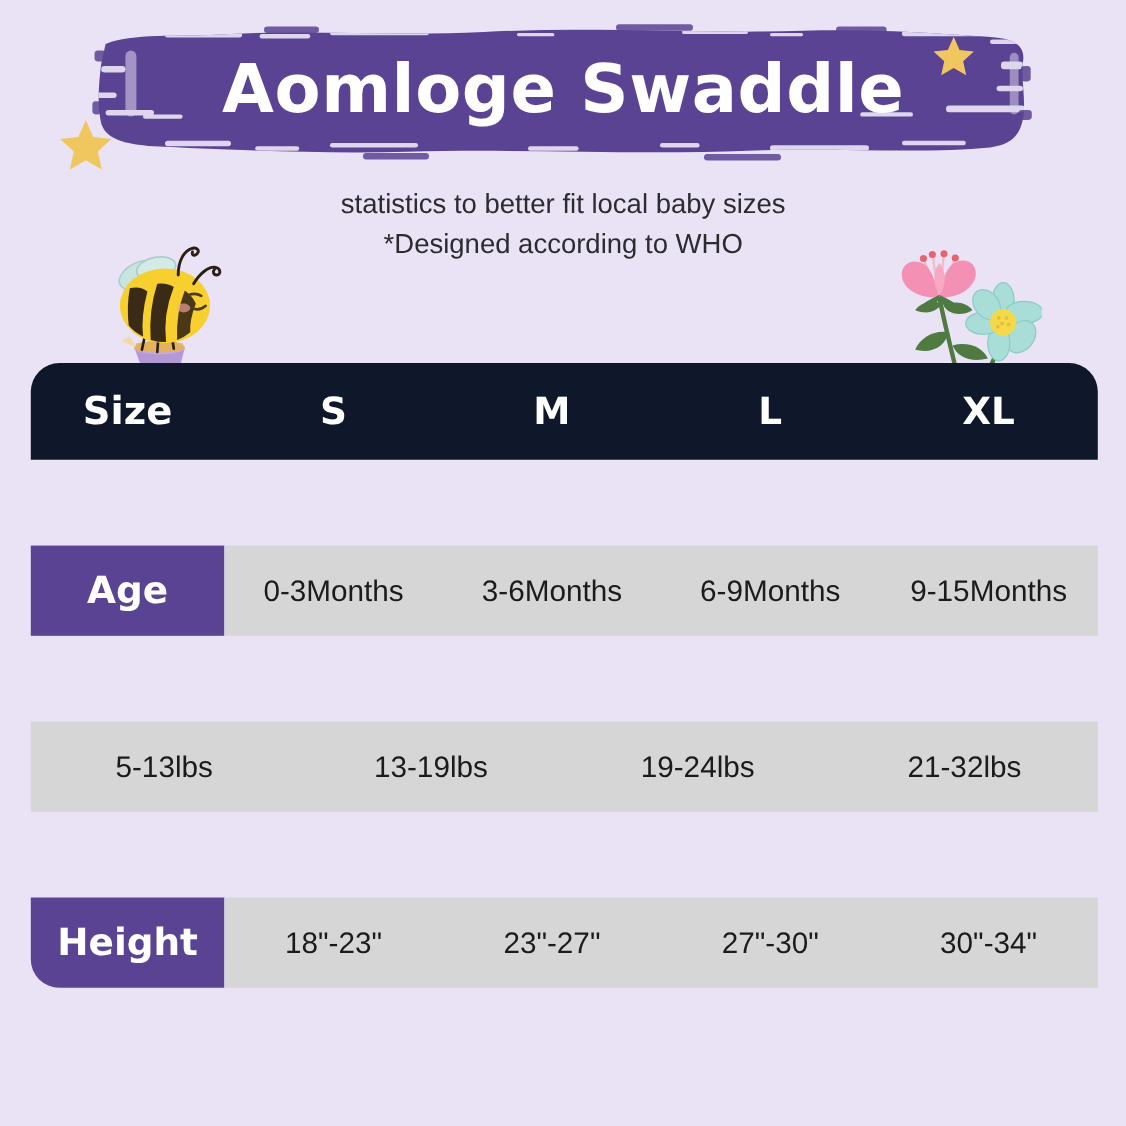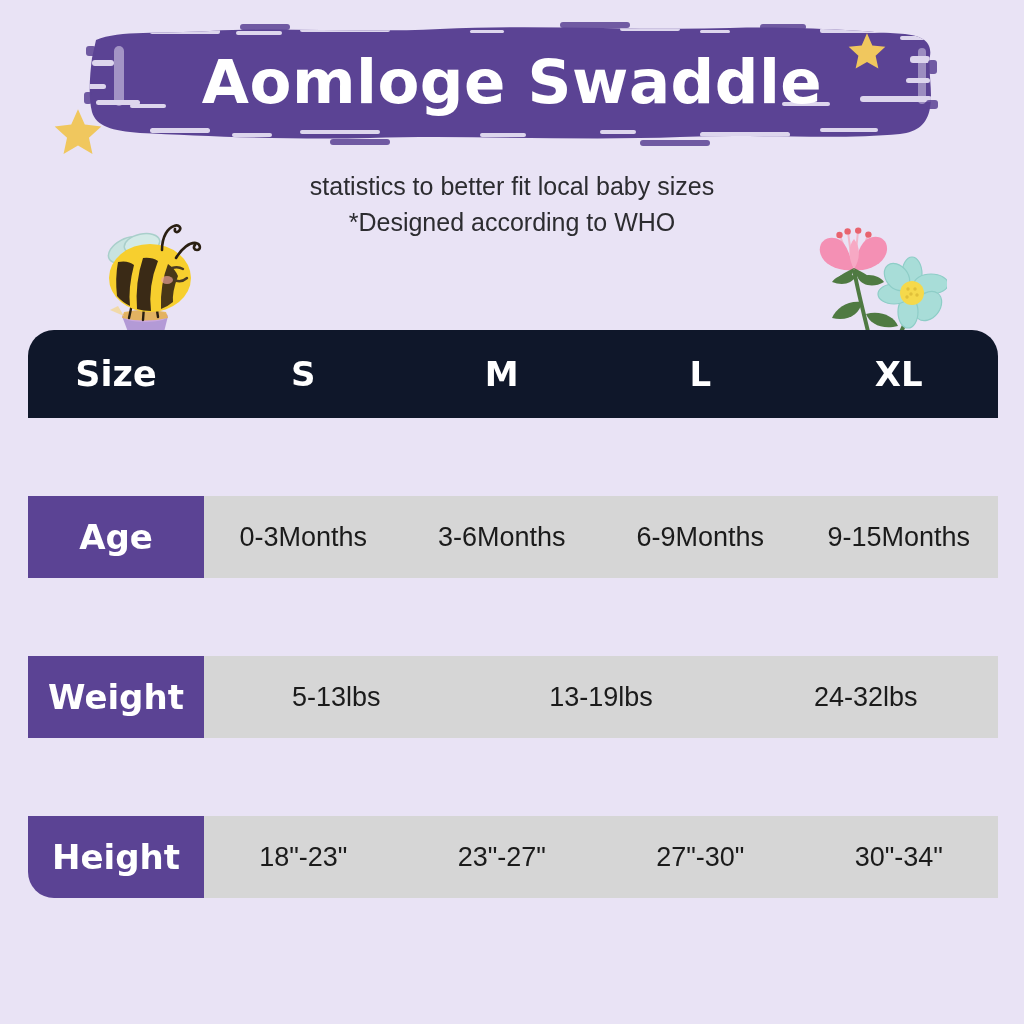--- a/index.html
+++ b/index.html
@@ -338,25 +338,25 @@
       <div class="cell">0-3Months</div>
       <div class="cell">3-6Months</div>
       <div class="cell">6-9Months</div>
       <div class="cell">9-15Months</div>
     </div>
   </div>
 
   <div class="t-row row-spacer"></div>
 
   <div class="t-row row-data" id="row-weight">
-    <div class="label-cell">Weight</div>
     <div class="data-cells">
       <div class="cell">5-13lbs</div>
       <div class="cell">13-19lbs</div>
-      <div class="cell">24-32lbs</div>
+      <div class="cell">19-24lbs</div>
+      <div class="cell">21-32lbs</div>
     </div>
   </div>
 
   <div class="t-row row-spacer"></div>
 
   <div class="t-row row-data" id="row-height">
     <div class="label-cell">Height</div>
     <div class="data-cells">
       <div class="cell">18"-23"</div>
       <div class="cell">23"-27"</div>

